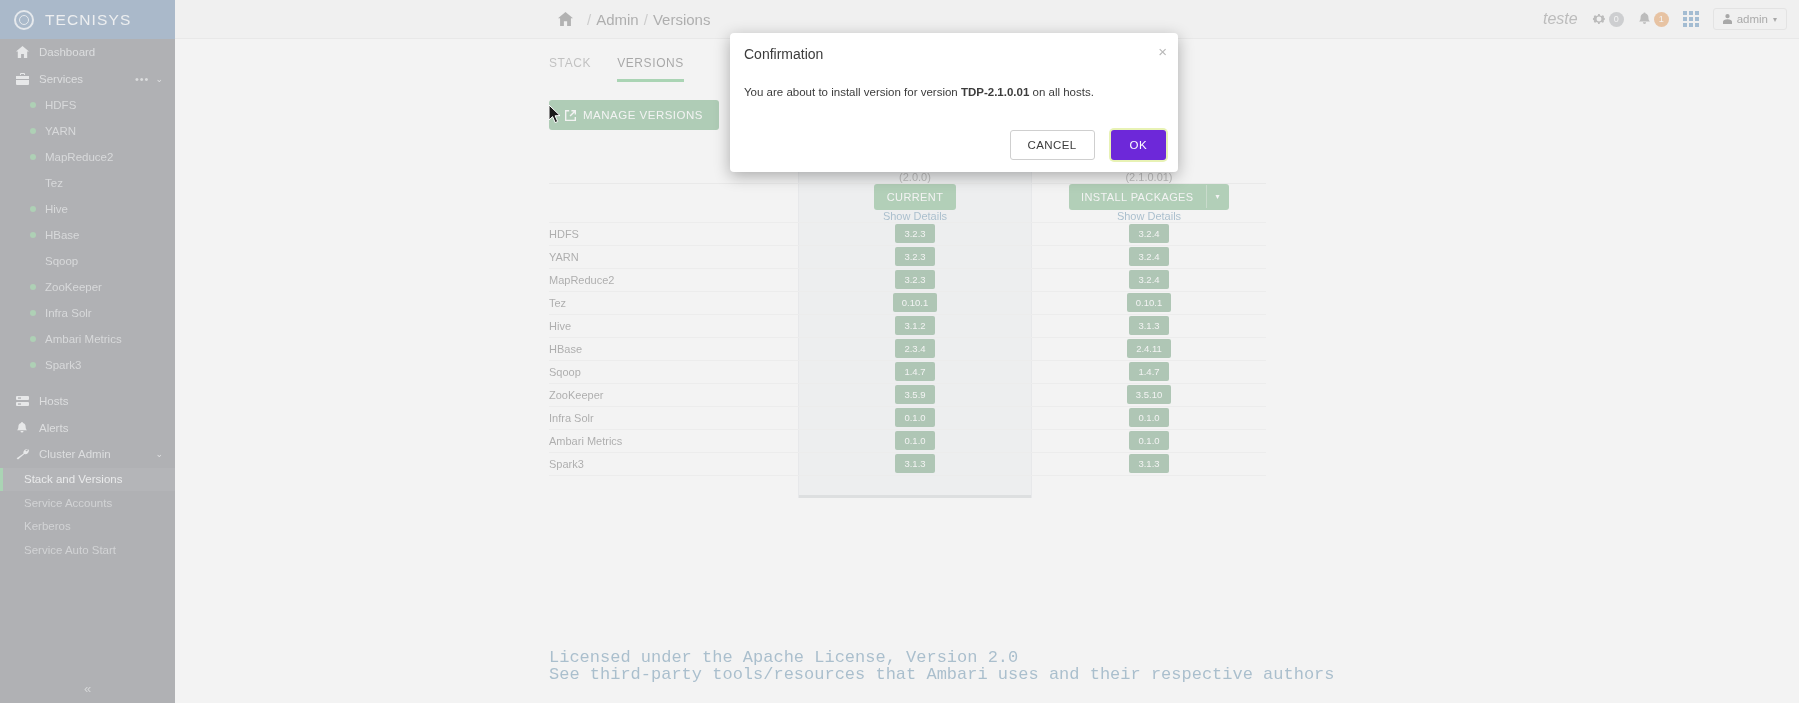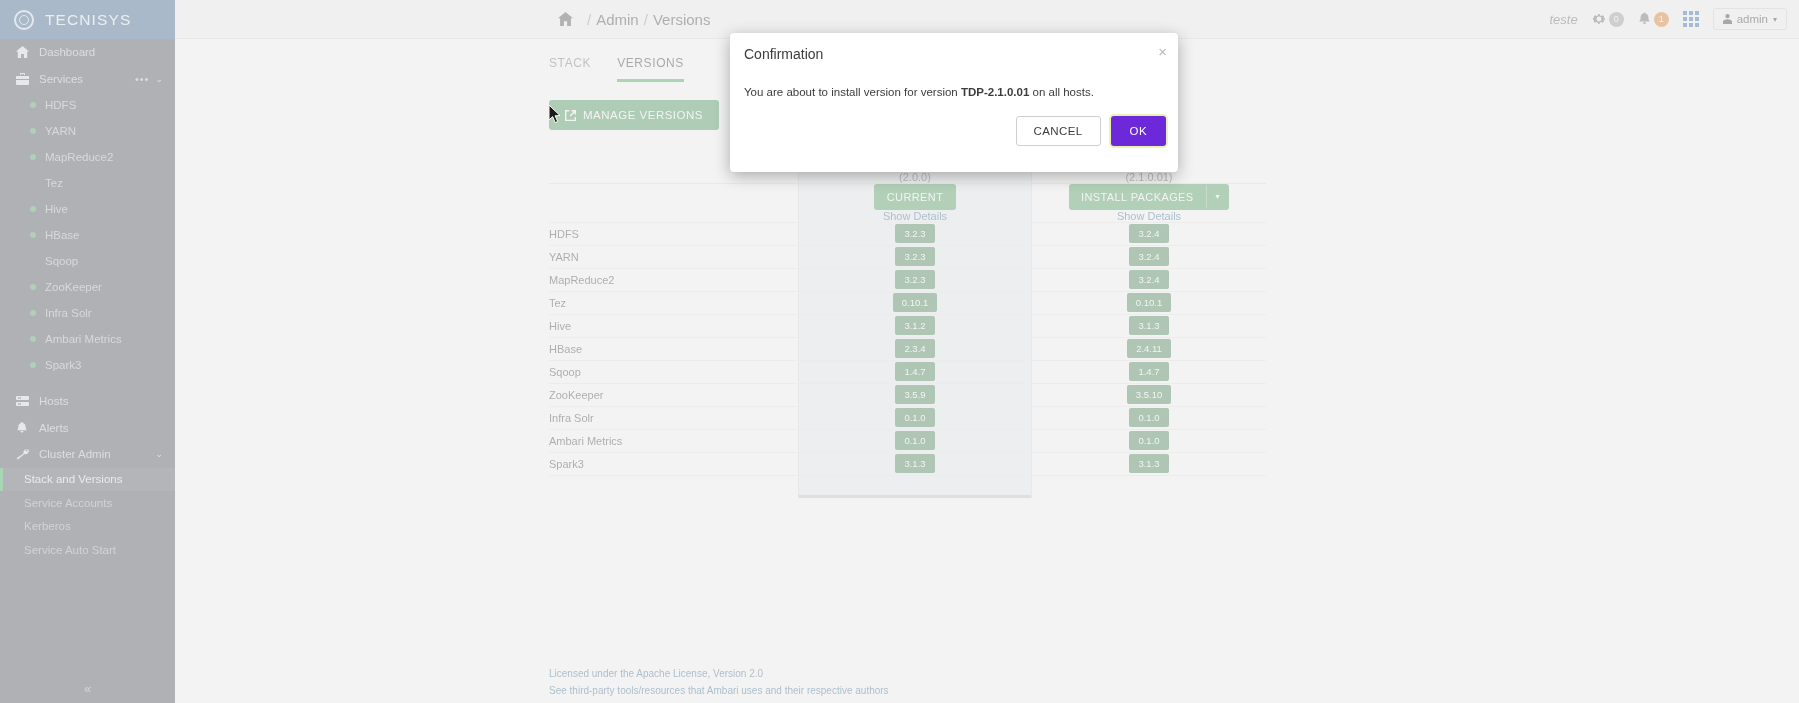--- a/index.html
+++ b/index.html
@@ -124,21 +124,21 @@
     display: flex; align-items: center;
     margin-left: 383px;
     font-size: 15px; color: #4b4b4b;
   }
   #breadcrumb .home-ico { margin-right: 9px; color: #555; display:flex; }
   #breadcrumb .sep { margin: 0 5px; color: #9a9a9a; }
   #topbar-right {
     margin-left: auto; margin-right: 12px;
     display: flex; align-items: center; gap: 14px;
   }
-  #topbar-right .tr-label { font-size: 13px; color: #6e6e6e; font-style: italic; }
+  #topbar-right .tr-label { font-size: 16px; color: #6e6e6e; font-style: italic; }
   .ico-badge { display: flex; align-items: center; gap: 3px; cursor: pointer; }
   .badge-pill {
     display: inline-flex; align-items: center; justify-content: center;
     min-width: 15px; height: 15px; border-radius: 8px;
     font-size: 9px; color: #fff; padding: 0 4px;
   }
   .badge-pill.grey { background: #9b9fa3; }
   .badge-pill.orange { background: #e0802e; }
   #grid-icon { display: grid; grid-template-columns: repeat(3,4px); gap: 2px; cursor:pointer; }
   #grid-icon i { width: 4px; height: 4px; background: #2d6fa8; display:block; }
@@ -224,22 +224,22 @@
     display: inline-block; background: #4d8a5d; color: #fff;
     font-size: 9.5px; padding: 4px 9px; border-radius: 2px;
     min-width: 40px;
   }
   .hl-col { background: #eef1f3; }
   td.hl-col { box-shadow: inset 1px 0 0 #dfe3e6, inset -1px 0 0 #dfe3e6; }
   .bottom-cap td { border-top: 1px solid #ececec; height: 17px; }
   .bottom-cap td.hl-col { box-shadow: inset 1px 0 0 #dfe3e6, inset -1px 0 0 #dfe3e6, inset 0 -3px 0 #c6cace; }
 
   #footer {
-    position: absolute; left: 374px; bottom: 4px;
-    font-size: 10px; line-height: 17px;
+    position: absolute; left: 374px; bottom: 20px;
+    font-size: 17px; line-height: 17px; font-family: Liberation Mono, monospace;
   }
   #footer a { color: #41779c; text-decoration: none; display: block; cursor: pointer; }
 
   
   #modal {
     position: absolute;
     left: 730px; top: 33px;
     width: 448px; height: 139px;
     background: #ffffff;
     border-radius: 4px;
@@ -253,22 +253,22 @@
   #modal-close {
     position: absolute; right: 11px; top: 11px;
     font-size: 15px; color: #b8b8b8; cursor: pointer; line-height: 1;
   }
   #modal-body {
     padding: 24px 14px 0 14px;
     font-size: 11.5px; color: #3c3c3c;
   }
   #modal-body b { font-weight: bold; }
   #modal-footer {
-    position: absolute; right: 12px; bottom: 26px;
-    display: flex; gap: 10px;
+    position: absolute; right: 12px; bottom: 12px;
+    display: flex; gap: 16px;
   }
   #cancel-button {
     background: #fff; border: 1px solid #cfcfcf; border-radius: 3px;
     font-size: 11.5px; letter-spacing: .4px; color: #3c3c3c;
     padding: 8px 17px; cursor: pointer; font-family: inherit;
   }
   #ok-button {
     background: #6d28d9; border: none; border-radius: 3px;
     font-size: 11.5px; letter-spacing: .4px; color: #fff;
     padding: 8px 19px; cursor: pointer; font-family: inherit;

